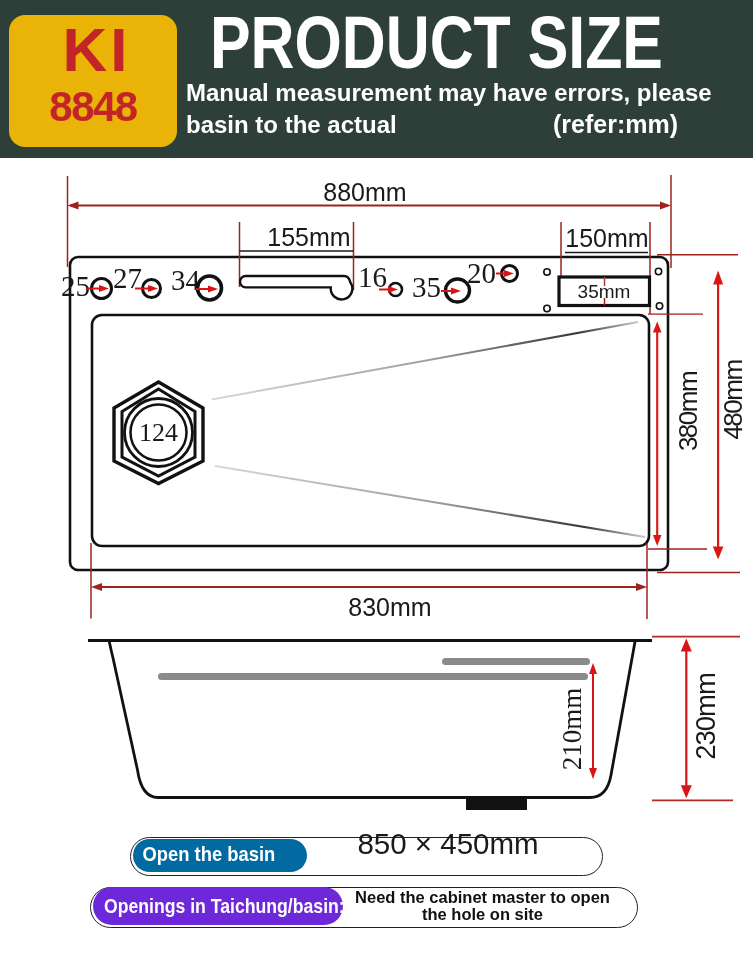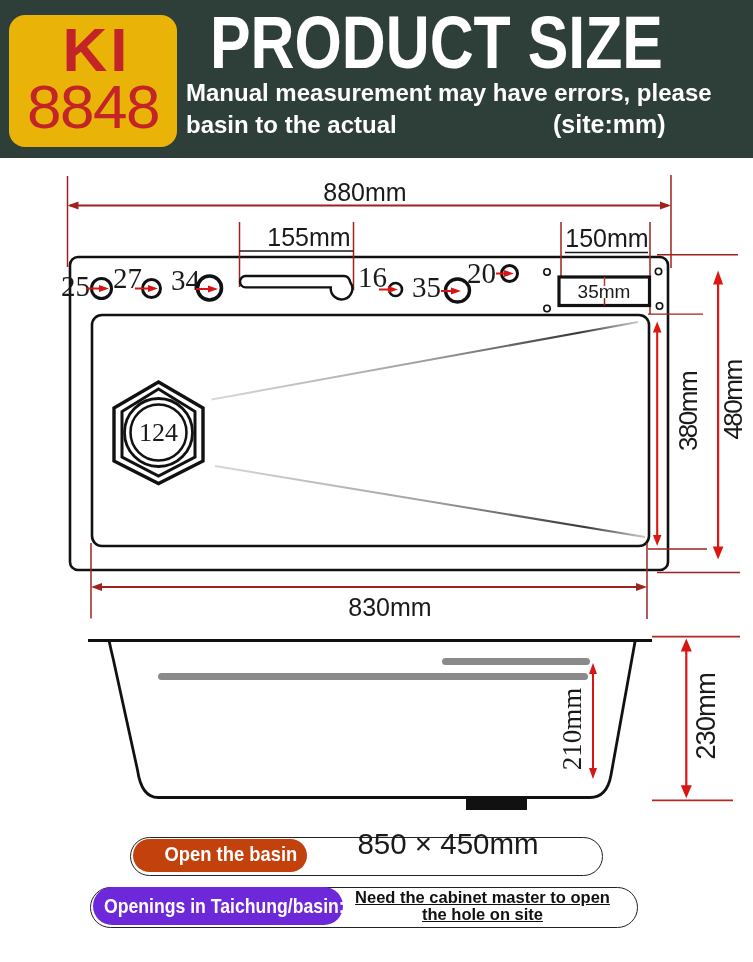--- a/index.html
+++ b/index.html
@@ -11,30 +11,30 @@
 </style>
 </head>
 <body>
 
 <div class="abs" style="left:0;top:0;width:753px;height:158px;background:#2e3f3a;"></div>
 
 <div class="abs" style="left:9px;top:15px;width:168px;height:132px;background:#eab308;border-radius:16px;text-align:center;">
 
   <div style="color:#c32427;font-weight:bold;font-size:62px;line-height:58px;margin-top:6px;letter-spacing:3px;padding-left:7px;">KI</div>
 
-  <div style="color:#c32427;font-weight:normal;font-size:62px;line-height:56px;letter-spacing:-1.5px;">8848</div>
+  <div style="color:#c32427;font-weight:bold;font-size:42px;line-height:56px;letter-spacing:-1.5px;">8848</div>
 </div>
 
 <div class="abs" style="left:210px;top:0px;width:600px;color:#fff;font-weight:bold;font-size:74px;transform:scaleX(0.822);transform-origin:left top;white-space:nowrap;">PRODUCT SIZE</div>
 
 <div class="abs" style="left:186px;top:79px;width:600px;color:#fff;font-weight:bold;font-size:24px;transform:scaleX(1.0);transform-origin:left top;white-space:nowrap;">Manual measurement may have errors, please</div>
 
 <div class="abs" style="left:186px;top:111px;color:#fff;font-weight:bold;font-size:24px;transform:scaleX(1.0);transform-origin:left top;white-space:nowrap;">basin to the actual</div>
 
-<div class="abs" style="left:553px;top:110px;color:#fff;font-weight:bold;font-size:25px;white-space:nowrap;">(site:mm)</div>
+<div class="abs" style="left:553px;top:110px;color:#fff;font-weight:bold;font-size:25px;white-space:nowrap;">(refer:mm)</div>
 
 <svg class="abs" style="left:0;top:158px;" width="753" height="804" viewBox="0 158 753 804" xmlns="http://www.w3.org/2000/svg">
   <defs>
     <linearGradient id="g1" x1="0" y1="0" x2="1" y2="0">
       <stop offset="0" stop-color="#d8d8d8"></stop>
       <stop offset="0.5" stop-color="#a0a0a0"></stop>
       <stop offset="0.86" stop-color="#383838"></stop>
       <stop offset="1" stop-color="#c9c9c9"></stop>
     </linearGradient>
   </defs>
@@ -190,21 +190,21 @@
   <line x1="652" y1="636.6" x2="740" y2="636.6" stroke="#b32724" stroke-width="1.7"></line>
   <line x1="652" y1="800.3" x2="733" y2="800.3" stroke="#b32724" stroke-width="1.7"></line>
   <line x1="686.3" y1="648" x2="686.3" y2="788" stroke="#d81414" stroke-width="2.2"></line>
   <path d="M686.3,638.5 l-5.5,13 h11 z" fill="#d81414"></path>
   <path d="M686.3,798.3 l-5.5,-13 h11 z" fill="#d81414"></path>
   <text x="0" y="0" font-size="27.5" letter-spacing="-1" fill="#1a1a1a" text-anchor="middle" transform="translate(714.5,716.5) rotate(-90)">230mm</text>
 </svg>
 
 <div class="abs" style="left:129.5px;top:836.5px;width:473px;height:39px;background:#fff;border:1.8px solid #222;border-radius:21px;box-sizing:border-box;"></div>
 
-<div class="abs" style="left:132.5px;top:838.8px;width:174.5px;height:33.5px;background:#c2410c;border-radius:17px;color:#fff;font-weight:bold;font-size:21px;line-height:30.5px;text-align:right;white-space:nowrap;"><span style="display:inline-block;transform:scaleX(0.875);">Open the basin</span></div>
+<div class="abs" style="left:132.5px;top:838.8px;width:174.5px;height:33.5px;background:#0369a1;border-radius:17px;color:#fff;font-weight:bold;font-size:21px;line-height:30.5px;text-align:left;white-space:nowrap;"><span style="display:inline-block;transform:scaleX(0.875);">Open the basin</span></div>
 
 <div class="abs" style="left:313px;top:828px;width:270px;height:32px;font-size:29.5px;color:#1a1a1a;line-height:32px;text-align:center;">850 × 450mm</div>
 
 <div class="abs" style="left:89.5px;top:886.5px;width:548px;height:41px;background:#fff;border:1.8px solid #222;border-radius:21px;box-sizing:border-box;"></div>
 
 <div class="abs" style="left:92.5px;top:887px;width:250px;height:38px;background:#6d28d9;border-radius:19px;color:#fff;font-weight:bold;font-size:21px;line-height:37px;text-align:center;white-space:nowrap;"><span style="display:inline-block;transform:translateX(-12px) scaleX(0.84);">Openings in Taichung/basin:</span></div>
 
-<div class="abs" style="left:345px;top:889px;width:275px;font-size:16.5px;font-weight:bold;color:#111;line-height:16.5px;text-align:center;text-decoration:underline;">Need the cabinet master to open<br>the hole on site</div>
+<div class="abs" style="left:345px;top:889px;width:275px;font-size:16.5px;font-weight:bold;color:#111;line-height:16.5px;text-align:center;">Need the cabinet master to open<br>the hole on site</div>
 
 </body></html>

